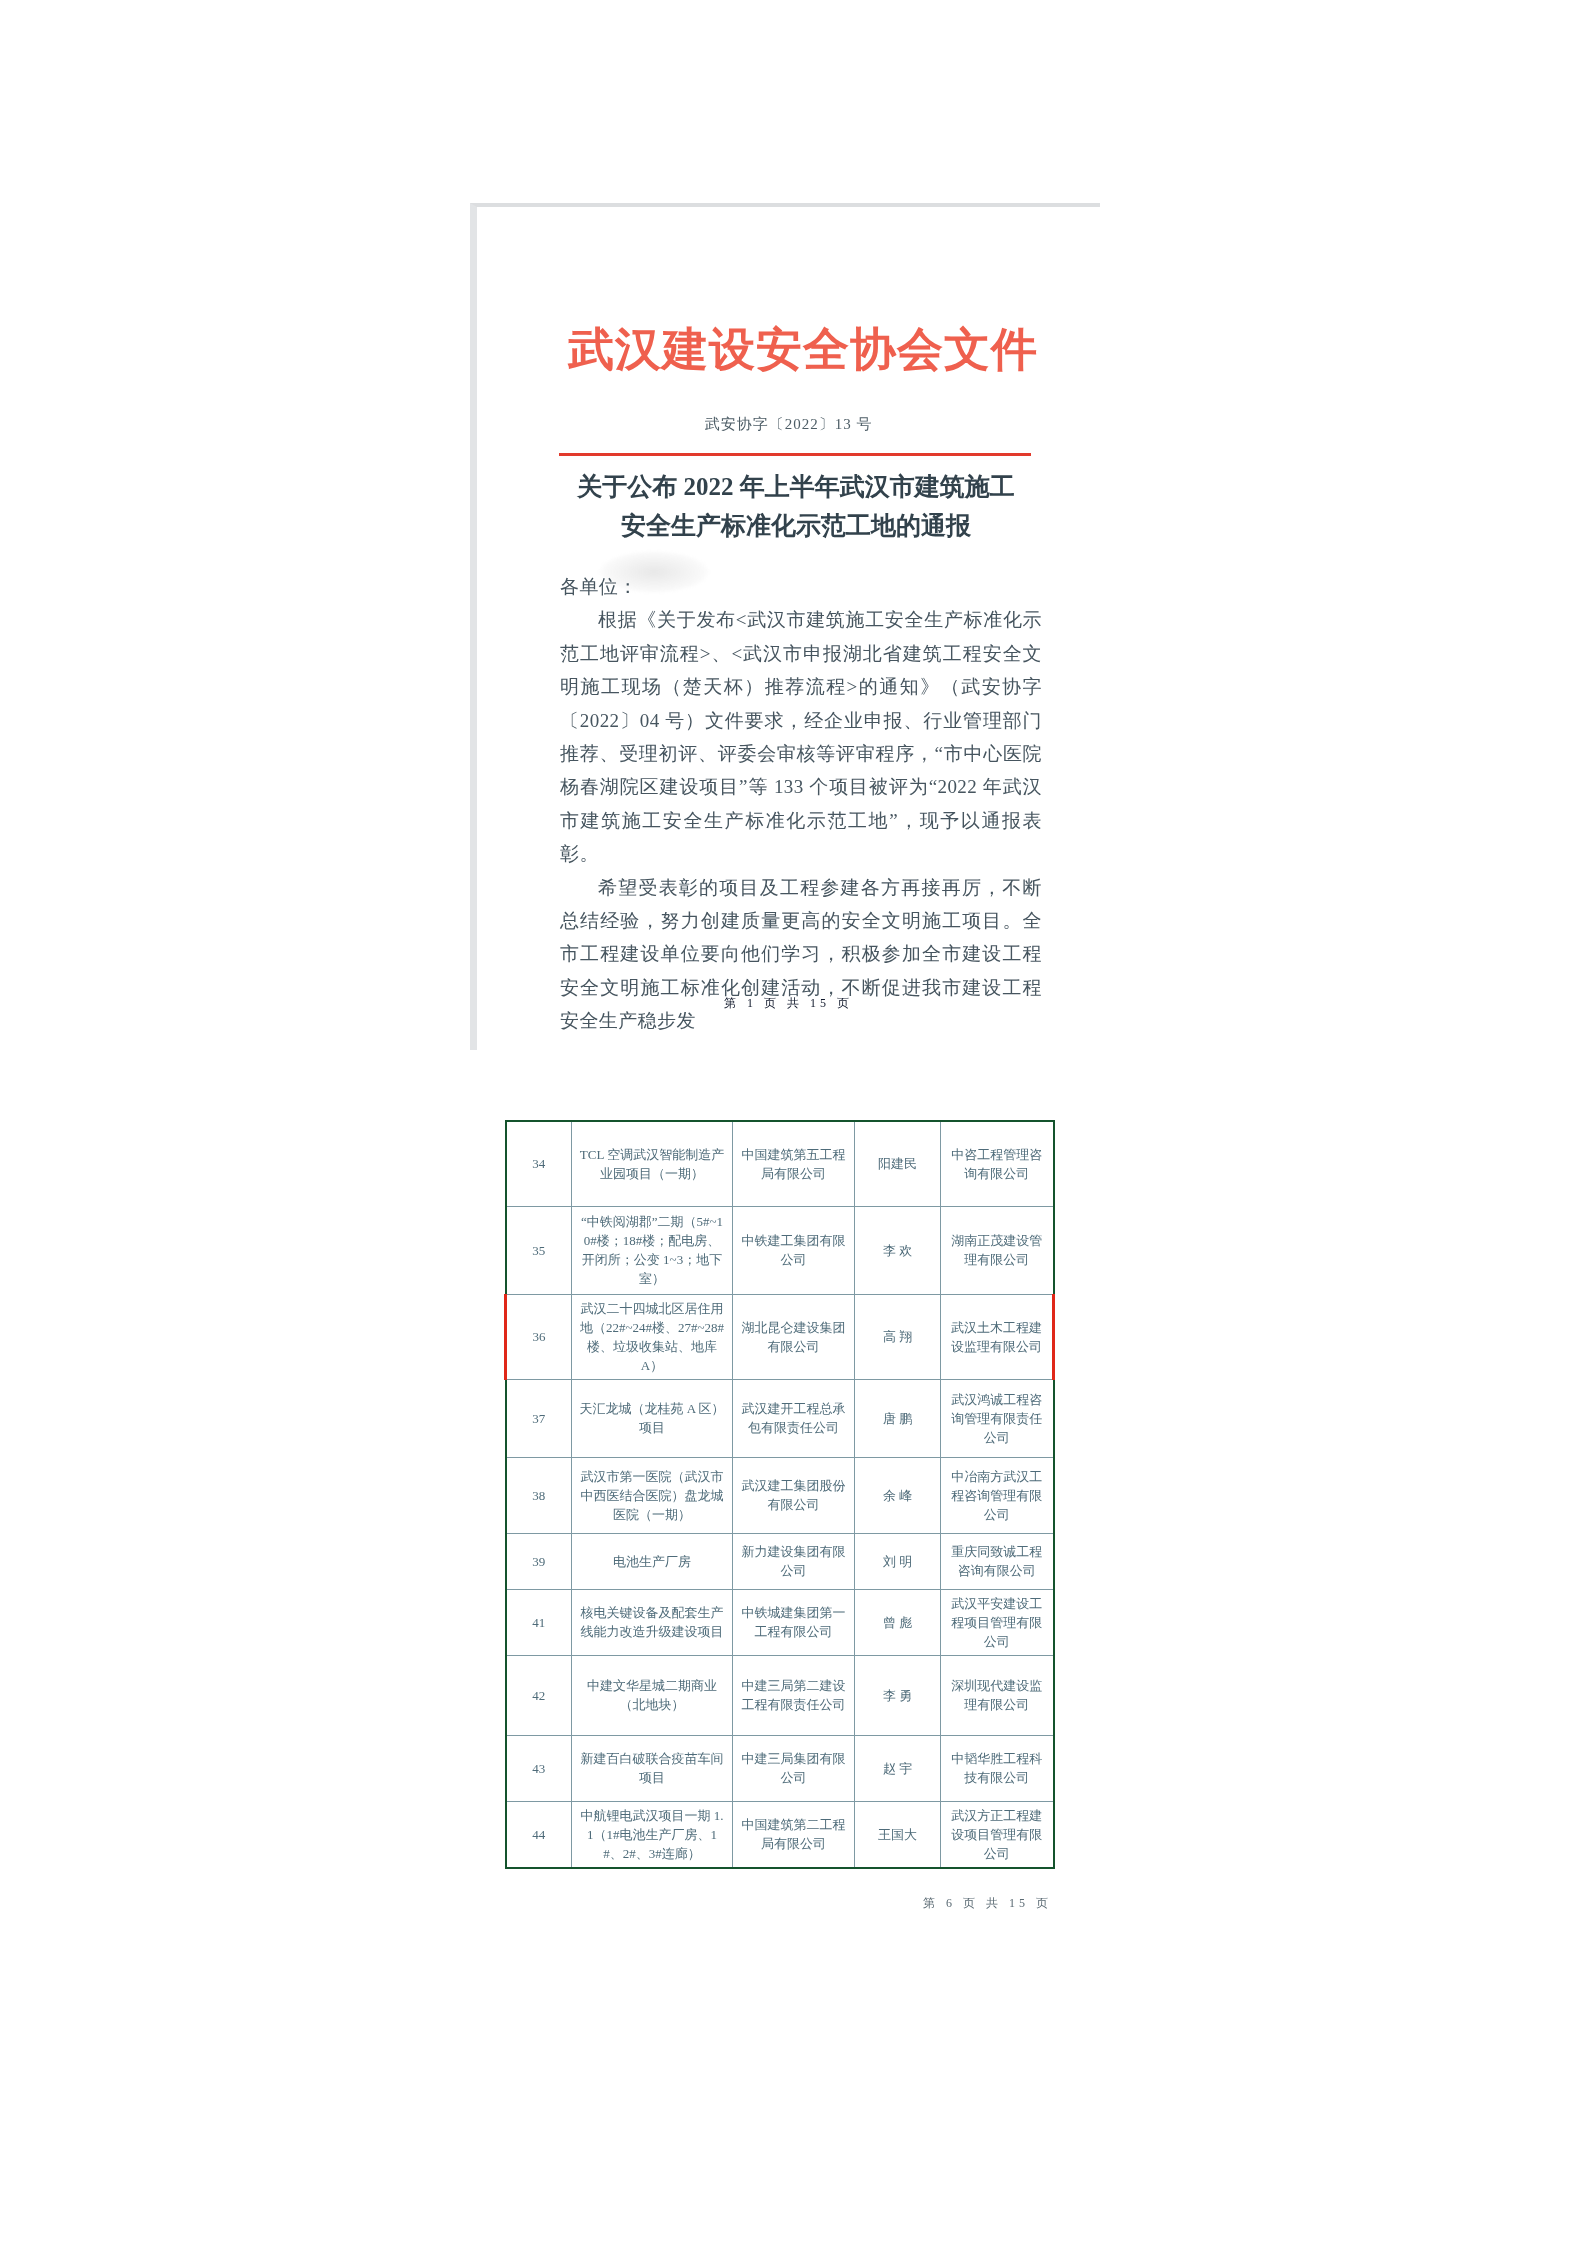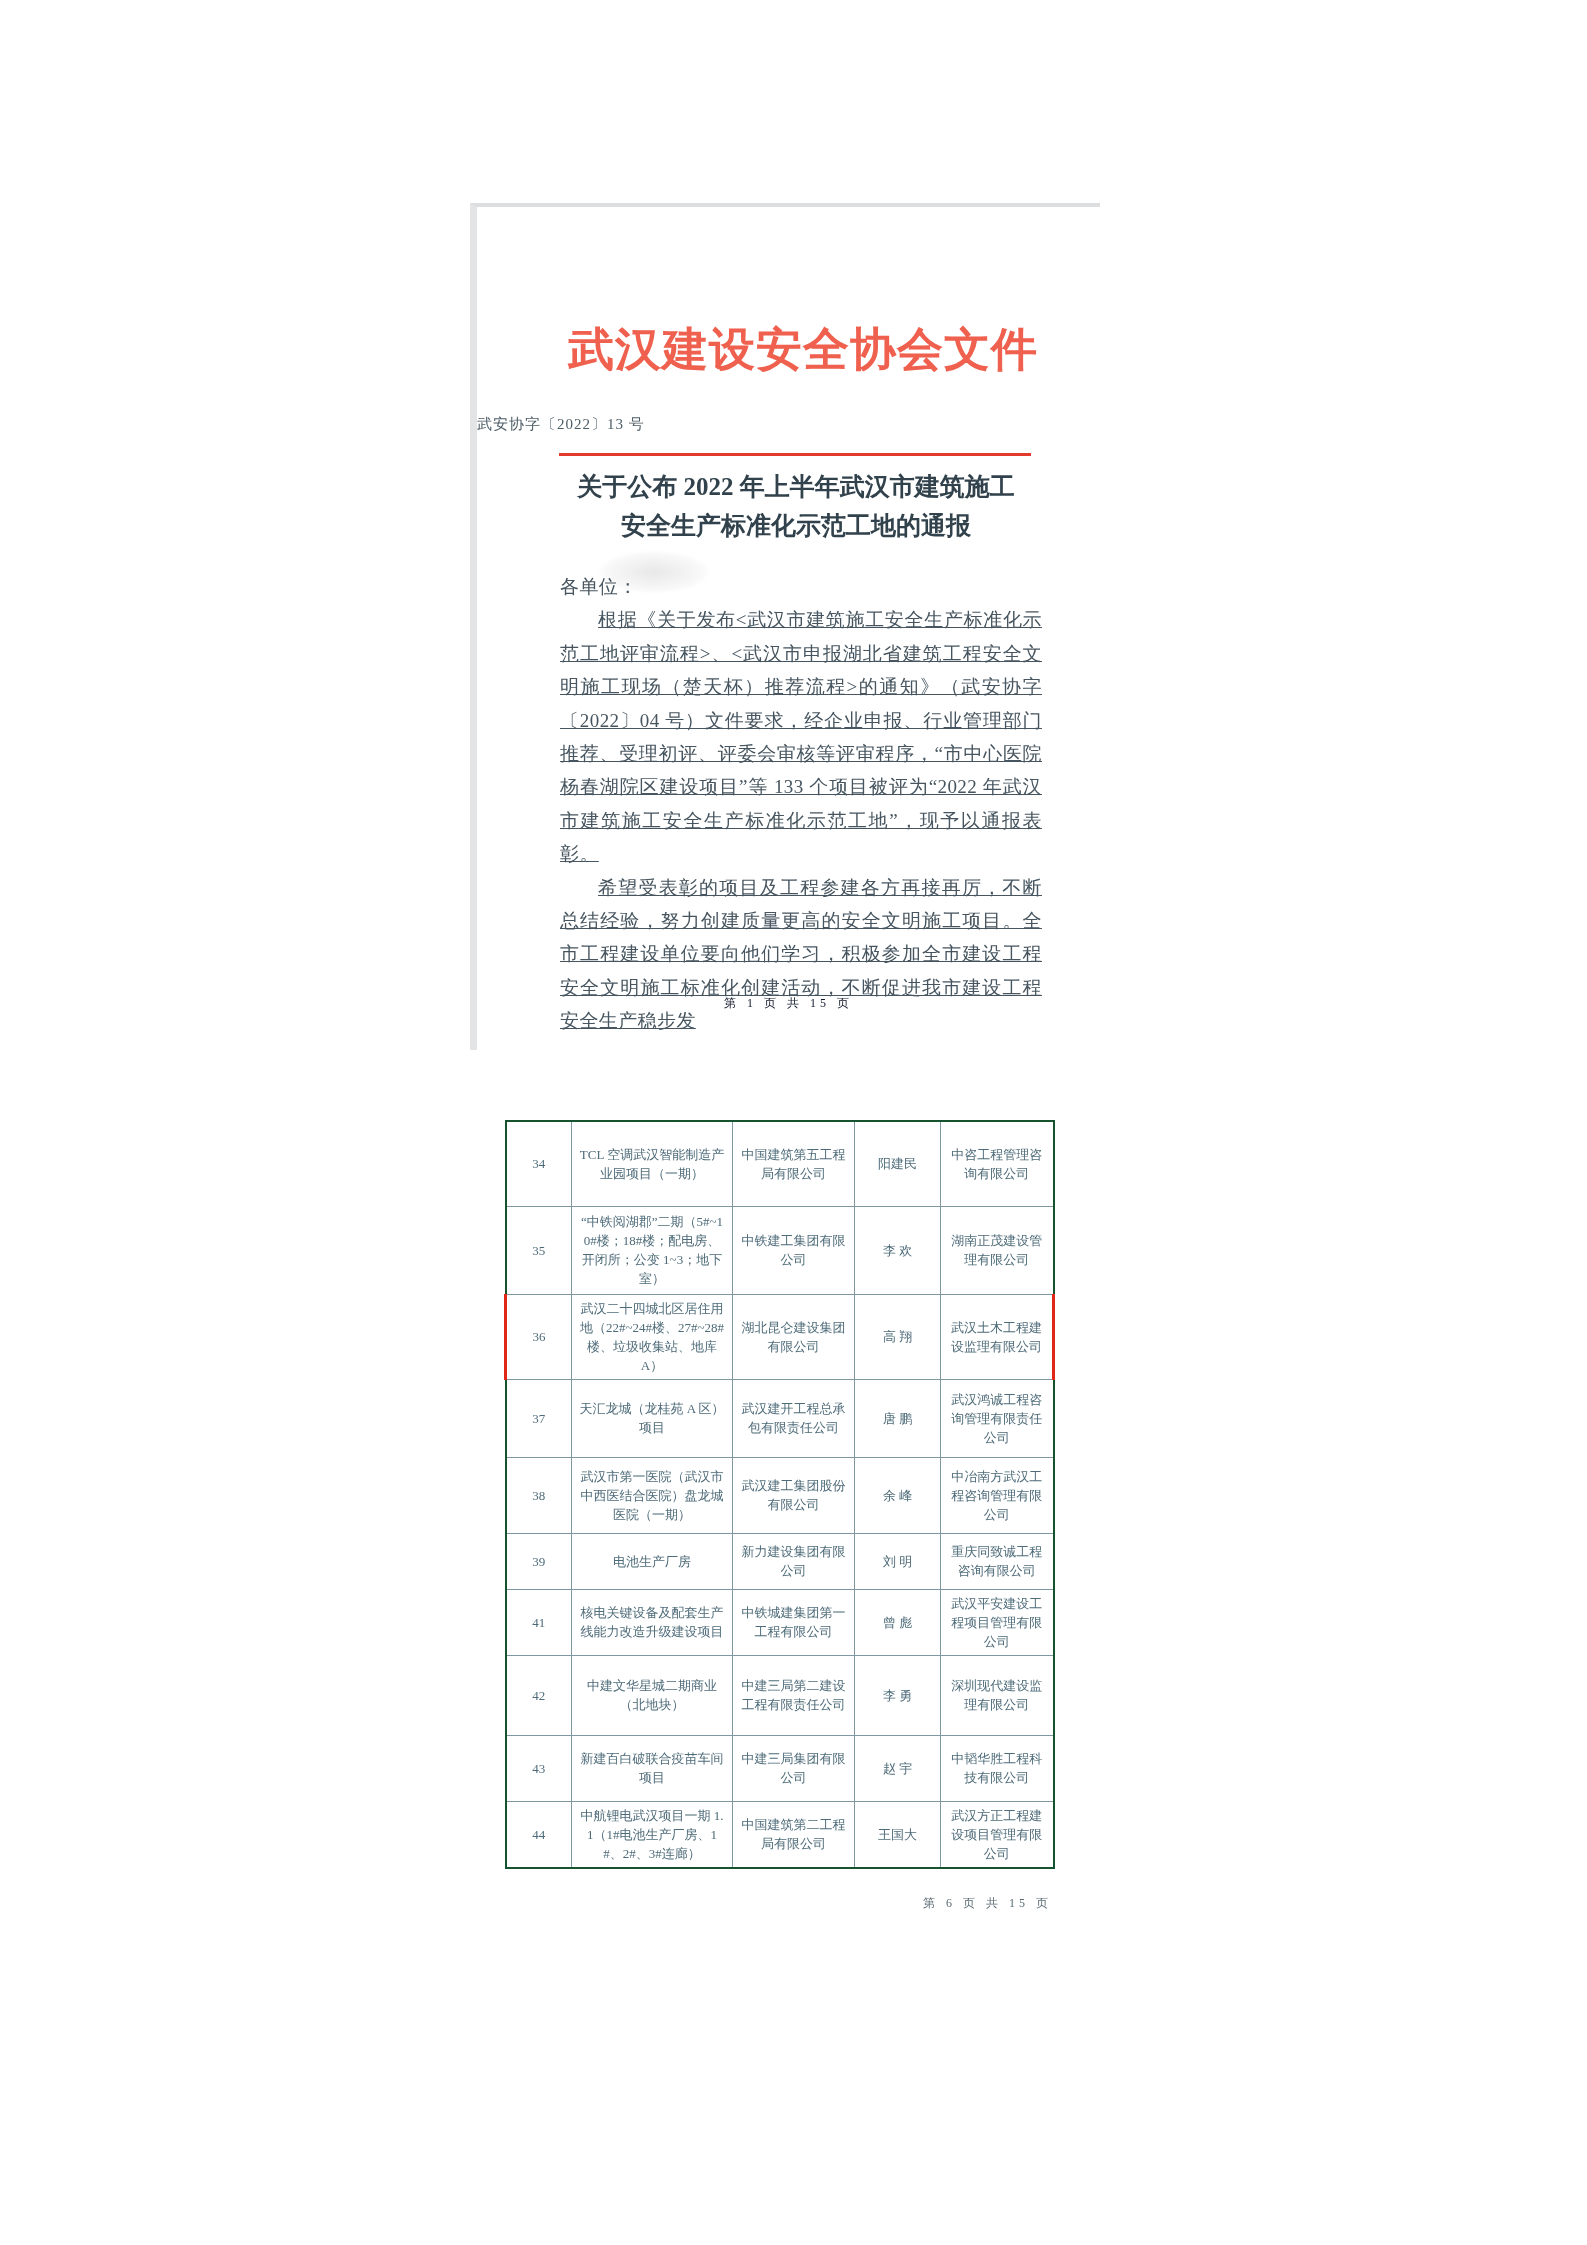--- a/index.html
+++ b/index.html
@@ -29,20 +29,21 @@
     font-weight: bold;
     color: #ef604e;
     letter-spacing: 1px;
     white-space: nowrap;
     padding-left: 29px;
   }
   .doc-number {
     position: absolute;
     left: 0; right: 0;
     top: 208px;
+    text-align: center;
     font-size: 15px;
     color: #4d5d66;
     letter-spacing: 1px;
   }
   .red-rule {
     position: absolute;
     left: 82px;
     top: 246px;
     width: 472px;
     height: 3px;
@@ -70,21 +71,21 @@
     position: absolute;
     left: 83px; right: 58px;
     top: 363px;
     font-size: 19px;
     line-height: 33.4px;
     color: #46555f;
     text-align: justify;
     letter-spacing: 0.4px;
   }
   .doc-body p { margin: 0; }
-  .doc-body p.indent { text-indent: 2em; text-decoration: underline; }
+  .doc-body p.indent { text-indent: 2em; }
   .page-footer1 {
     position: absolute;
     left: 0; right: 0;
     top: 788px;
     text-align: center;
     font-size: 12px;
     color: #0f172a;
     letter-spacing: 4px;
   }
 

